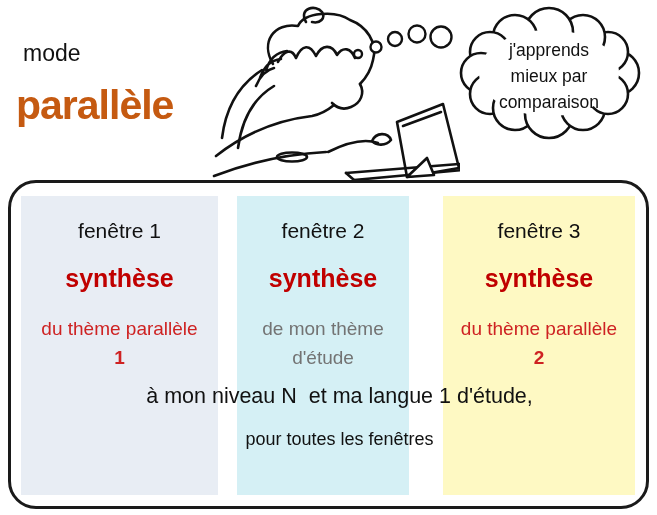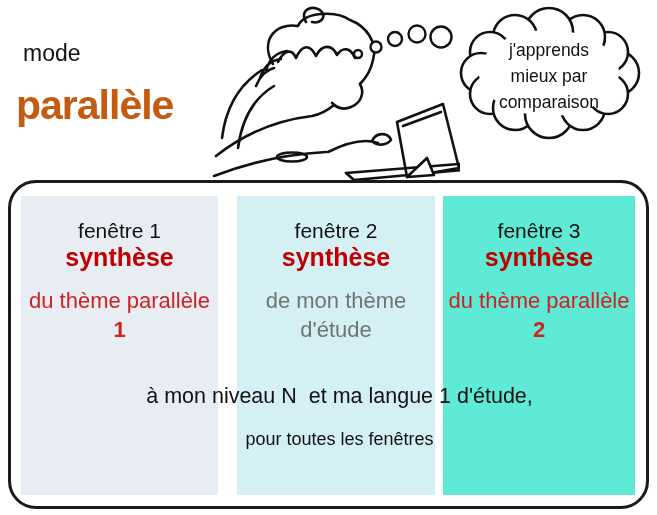--- a/index.html
+++ b/index.html
@@ -16,25 +16,25 @@
   .cloud-text{font-family:"Liberation Sans",sans-serif;font-size:17.5px;fill:#111;text-anchor:middle;}
   
   .main-box{
     position:absolute;left:8px;top:180px;width:641px;height:329px;box-sizing:border-box;
     background:#fff;border:3px solid #1a1a1a;border-radius:28px;
   }
   .panel{
     position:absolute;top:13px;height:299px;text-align:center;
   }
   .panel-1{left:10px;width:197px;}
-  .panel-2{left:226px;width:198px;}
+  .panel-2{left:226px;width:172px;}
   .panel-3{left:432px;width:192px;}
   .p-label{padding-top:23px;font-size:21px;line-height:24px;color:#111;}
-  .p-heading{font-size:25px;line-height:28px;font-weight:700;}
-  .p-desc{margin-top:15px;font-size:22px;line-height:29px;}
+  .p-heading{margin-top:21px;font-size:25px;line-height:28px;font-weight:700;}
+  .p-desc{margin-top:22px;font-size:19px;line-height:29px;}
   .p-desc .num{font-weight:700;}
   .footer-overlay{
     position:absolute;left:0;top:200px;width:100%;text-align:center;color:#111;z-index:5;margin-left:11px;
   }
   .footer-line1{font-size:21.5px;line-height:26px;white-space:pre-wrap;}
   .footer-line2{margin-top:17px;font-size:18px;line-height:26px;}
 </style>
 </head>
 <body>
 
@@ -117,21 +117,21 @@
 
     <div class="panel panel-2" style="background-color: rgb(213, 240, 245);">
       <div class="p-label">fenêtre 2</div>
       <div class="p-heading" style="color: rgb(192, 0, 0);">synthèse</div>
       <div class="p-desc" style="color: #737373;">
         <span>de mon thème</span><br>
         <span>d'étude</span>
       </div>
     </div>
 
-    <div class="panel panel-3" style="background-color: #5eead4;">
+    <div class="panel panel-3" style="background-color: #fef9c3;">
       <div class="p-label">fenêtre 3</div>
       <div class="p-heading" style="color: rgb(192, 0, 0);">synthèse</div>
       <div class="p-desc" style="color: rgb(206, 34, 34);">
         <span>du thème parallèle</span><br>
         <span class="num">2</span>
       </div>
     </div>
 
     <div class="footer-overlay">
       <div class="footer-line1">à mon niveau N  et ma langue 1 d'étude,</div>

